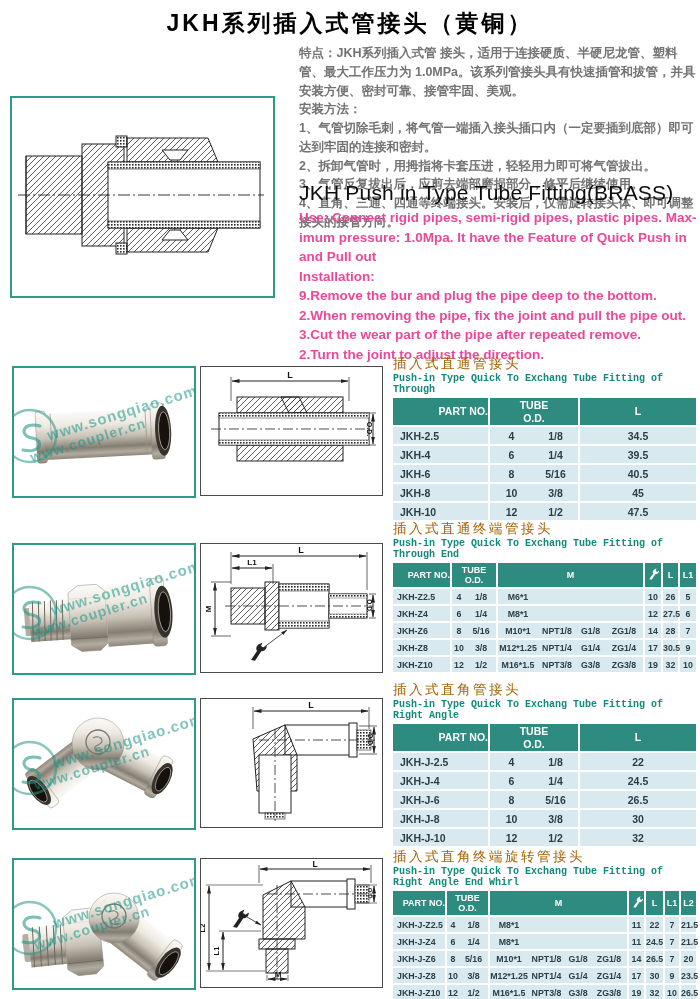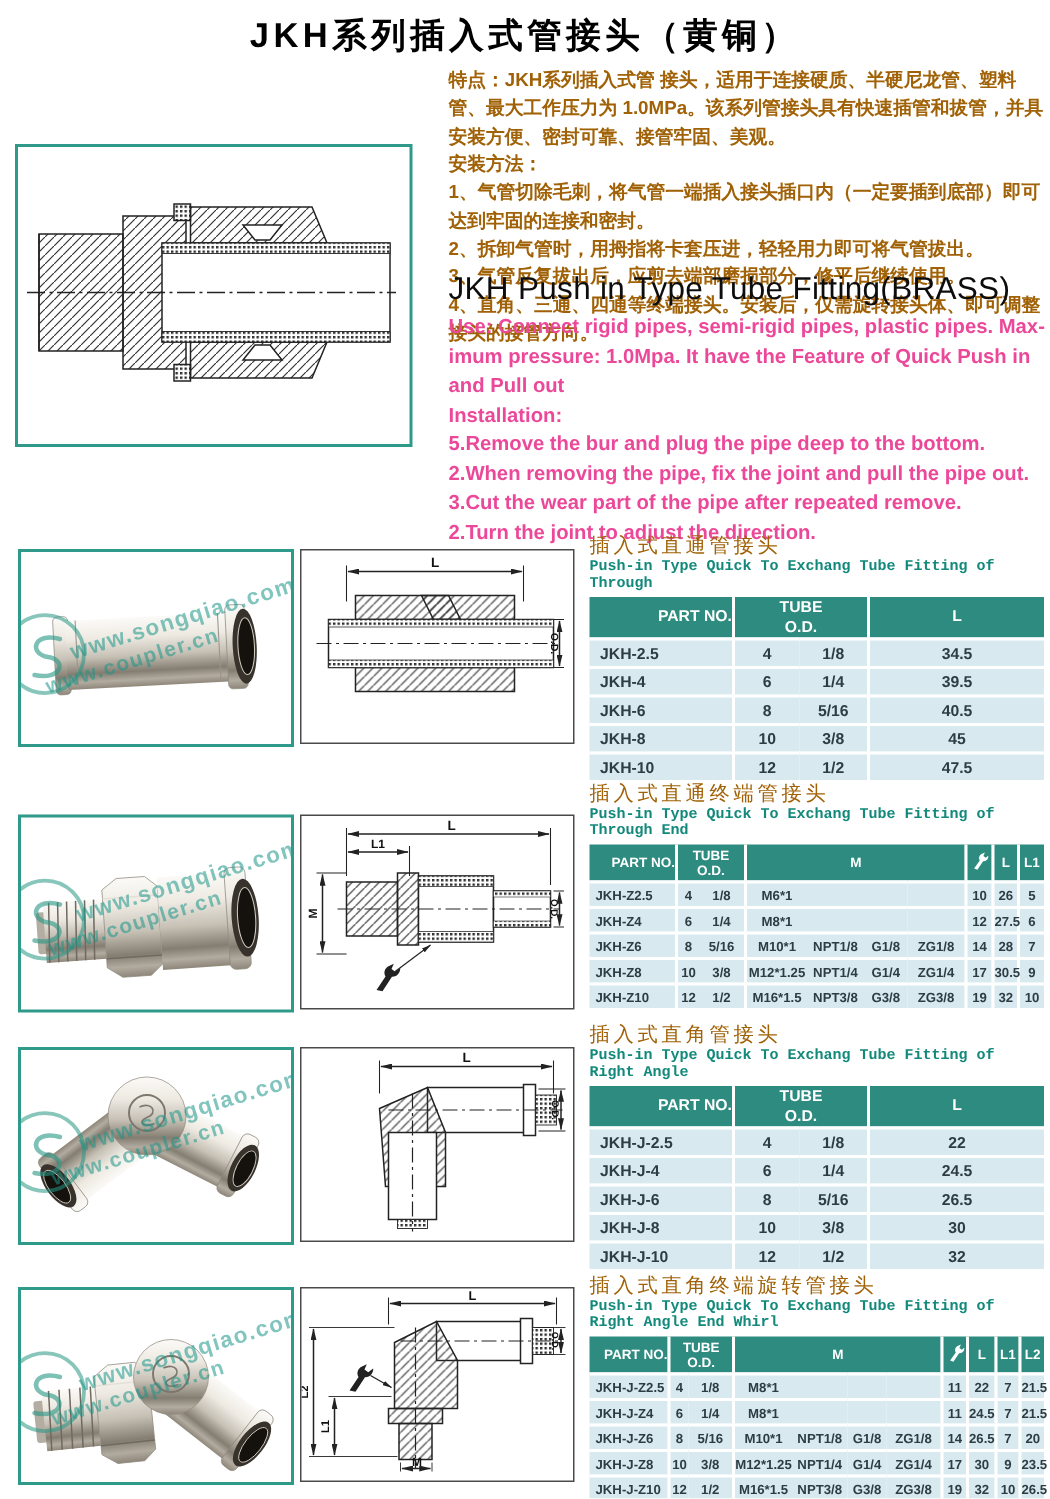--- a/index.html
+++ b/index.html
@@ -8,21 +8,21 @@
 
   .page-title{position:absolute;top:8px;left:0;width:100%;margin:0;text-align:center;
         font-size:23px;font-weight:700;letter-spacing:3px;color:#000;}
 
   
   .top-draw{position:absolute;left:10px;top:96px;width:261px;height:198px;
         border:2px solid #2f9a89;background:#fff;}
 
   
   .intro-zh{position:absolute;left:299px;top:44px;width:399px;font-size:12.5px;
-        font-weight:700;line-height:1.5;color:#a16207;}
+        font-weight:700;line-height:1.5;color:#737373;}
   .intro-zh p{margin:0;}
   .subtitle-en{position:absolute;left:299px;top:181px;margin:0;font-size:21px;
         font-weight:400;color:#0d0d0d;letter-spacing:0.2px;}
   .intro-en{position:absolute;left:299px;top:208px;width:400px;font-size:13.5px;
         font-weight:700;line-height:1.45;color:#ec4899;}
   .intro-en p{margin:0;}
 
   
   .photo-box{position:absolute;left:12px;width:180px;height:128px;border:2px solid #2f9a89;
         background:#fff;overflow:hidden;}
@@ -112,21 +112,21 @@
         <p>4、直角、三通、四通等终端接头。安装后，仅需旋转接头体、即可调整接头的接管方向。</p>
       </div>
   </div>
 
   <h2 class="subtitle-en">JKH Push in Type Tube Fitting(BRASS)</h2>
 
   <div class="intro-en">
     <p>Use: Connect rigid pipes, semi-rigid pipes, plastic pipes. Max-imum pressure: 1.0Mpa. It have the Feature of Quick Push in and Pull out</p>
     <p>Installation:</p>
     <div id="steps-en">
-        <p>5.Remove the bur and plug the pipe deep to the bottom.</p>
+        <p>9.Remove the bur and plug the pipe deep to the bottom.</p>
         <p>2.When removing the pipe, fix the joint and pull the pipe out.</p>
         <p>3.Cut the wear part of the pipe after repeated remove.</p>
         <p>2.Turn the joint to adjust the direction.</p>
       </div>
   </div>
 
   <div class="photo-box" style="top:366px">
     <svg width="176" height="124" viewBox="0 0 176 124">
       <g transform="rotate(-3 88 62)">
         <rect x="22" y="40" width="10" height="52" rx="3" fill="url(#met)" stroke="#8f897f" stroke-width="0.5"></rect>

